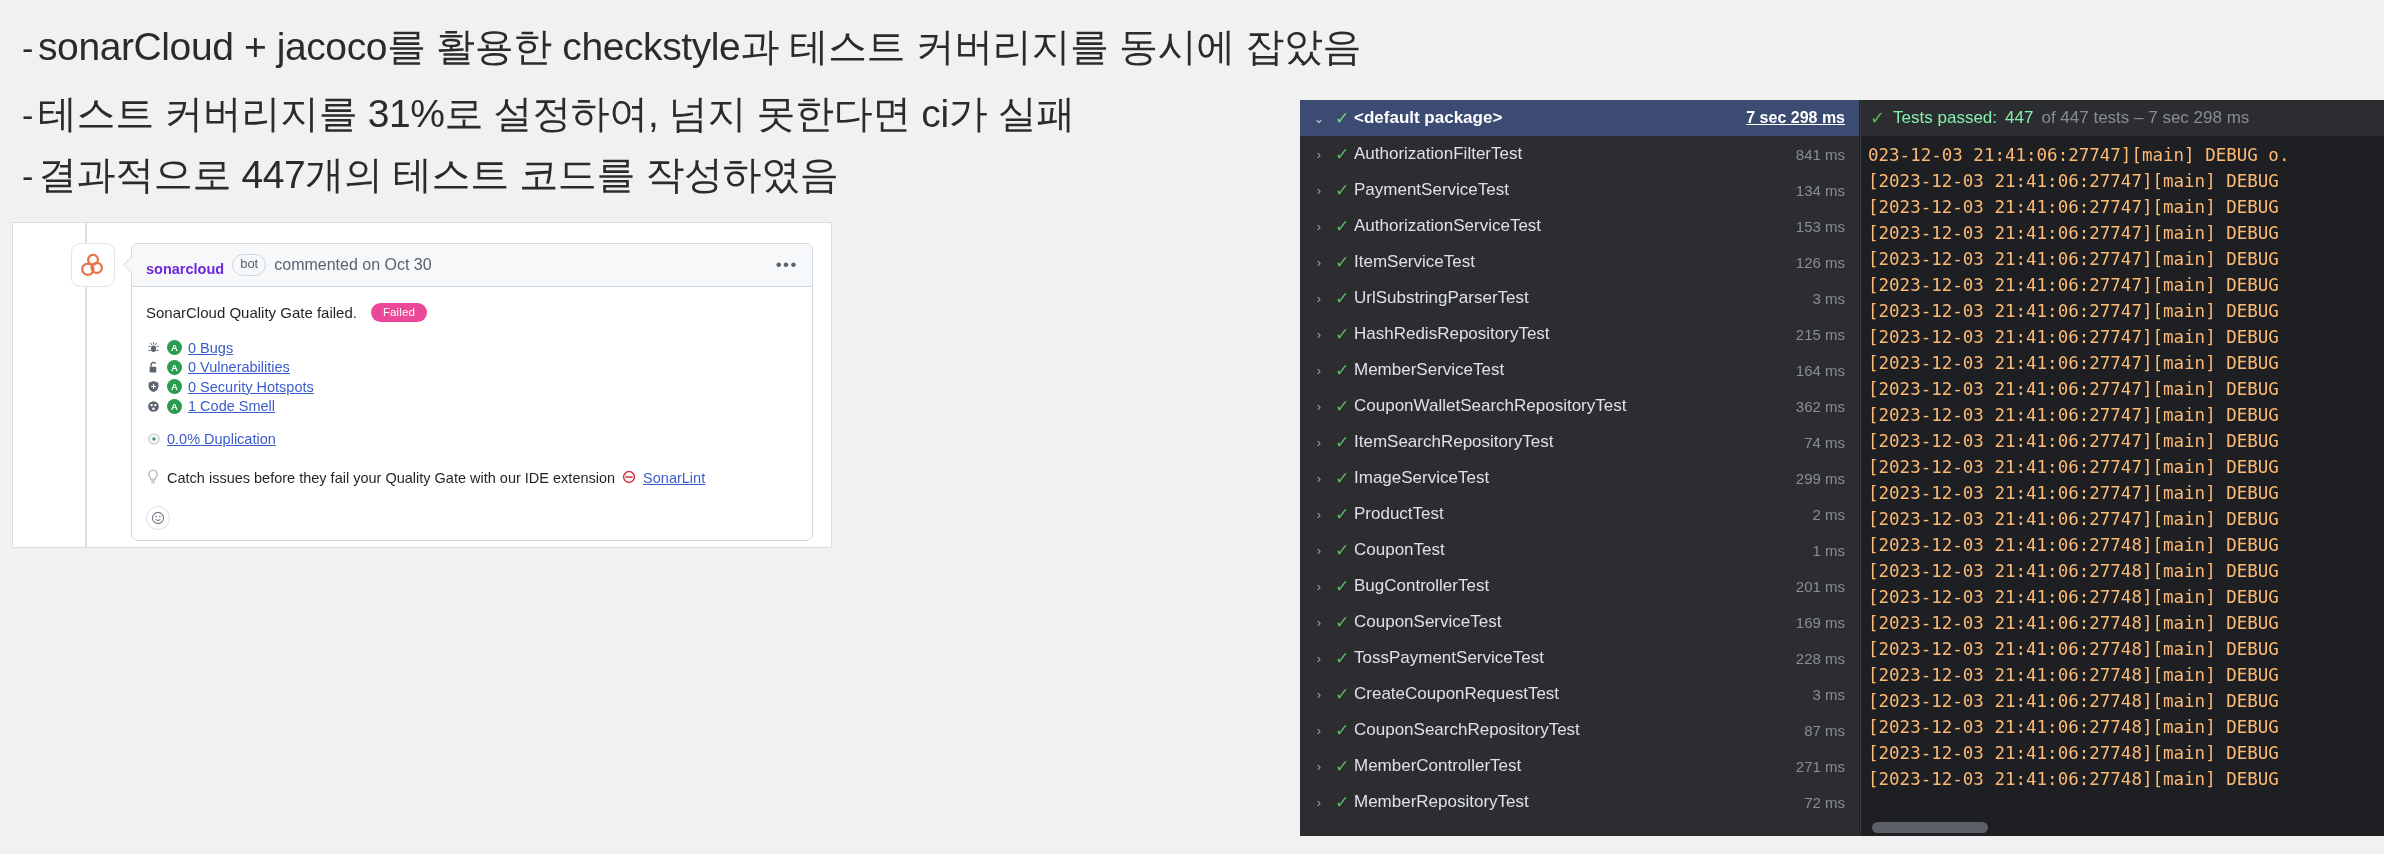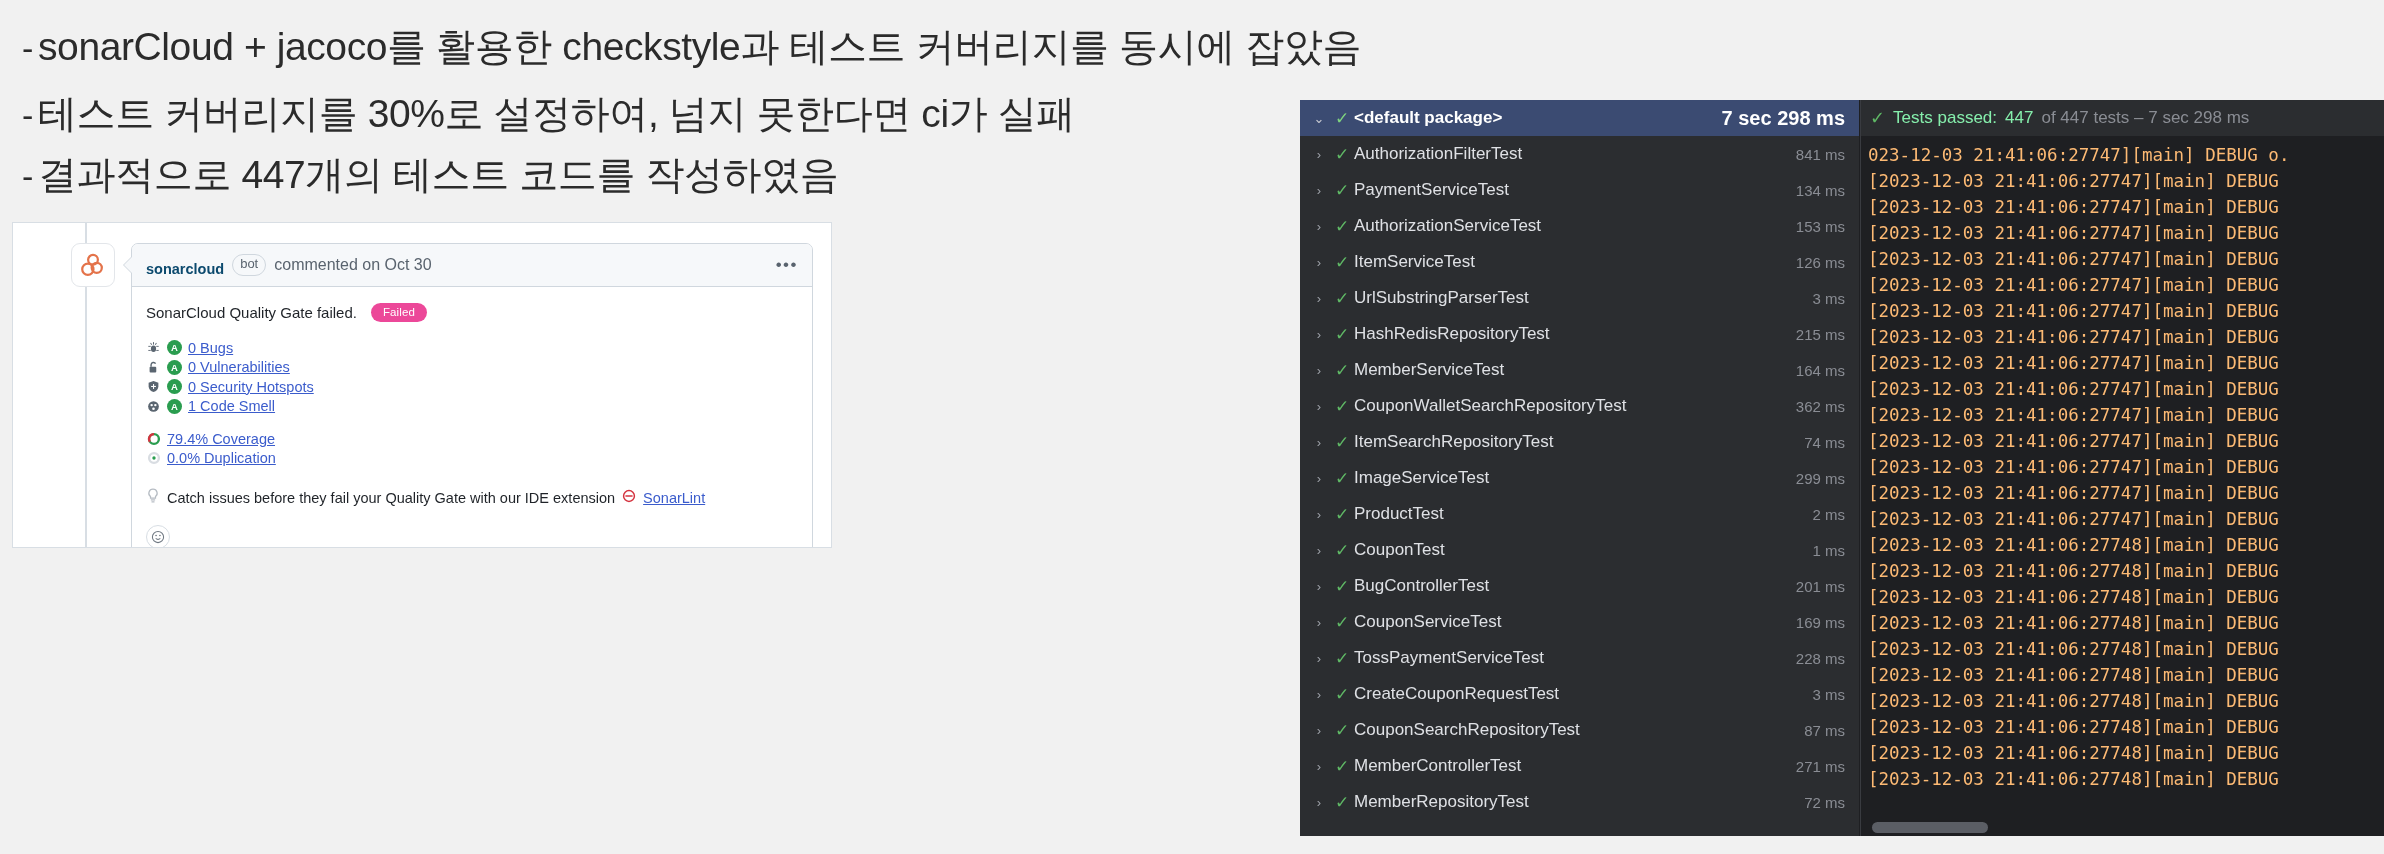--- a/index.html
+++ b/index.html
@@ -115,21 +115,21 @@
   .gh-header {
     display: flex;
     align-items: center;
     gap: 8px;
     background: #f6f8fa;
     border-bottom: 1px solid #d0d7de;
     border-radius: 6px 6px 0 0;
     padding: 9px 14px;
     font-size: 14.5px;
   }
-  .gh-author { font-weight: bold; color: #0c4a6e; margin-top: 8px; }
+  .gh-author { font-weight: bold; color: #6d28d9; margin-top: 8px; }
   .gh-bot-badge {
     border: 1px solid #d0d7de;
     border-radius: 11px;
     padding: 1px 7px 2px 7px;
     font-size: 13px;
     color: #59636e;
     line-height: 1.25;
   }
   .gh-meta { color: #59636e; font-size: 16px; }
   .gh-dots {
@@ -263,21 +263,21 @@
   }
   .tree-row.selected .tick { color: #7ed37f; }
   .tree-label { flex: 1 1 auto; overflow: hidden; text-overflow: ellipsis; }
   .tree-row.selected .tree-label { font-weight: bold; color: #ffffff; }
   .tree-time {
     color: #8a8d94;
     font-size: 15px;
     margin-left: 12px;
     flex: 0 0 auto;
   }
-  .tree-row.selected .tree-time { color: #ffffff; font-weight: bold; font-size: 20px; }
+  .tree-row.selected .tree-time { color: #ffffff; font-weight: bold; font-size: 16px; text-decoration: underline; }
 
   .ide-console {
     flex: 1 1 auto;
     position: relative;
     background: #1e1f22;
     overflow: hidden;
   }
   .console-status {
     height: 36px;
     display: flex;
@@ -321,21 +321,21 @@
 
 <div id="root">
 
   <div class="bullets">
     <div class="bullet-line bl1">
       <span class="dash">-</span>
       <span>sonarCloud + jacoco를 활용한 checkstyle과 테스트 커버리지를 동시에 잡았음</span>
     </div>
     <div class="bullet-line bl2">
       <span class="dash">-</span>
-      <span>테스트 커버리지를 30%로 설정하여, 넘지 못한다면 ci가 실패</span>
+      <span>테스트 커버리지를 31%로 설정하여, 넘지 못한다면 ci가 실패</span>
     </div>
     <div class="bullet-line bl3">
       <span class="dash">-</span>
       <span>결과적으로 447개의 테스트 코드를 작성하였음</span>
     </div>
   </div>
 
   <div class="gh-wrap">
     <div class="gh-inner">
       <div class="gh-rail"></div>
@@ -419,29 +419,20 @@
               <a class="metric-link" href="#">1 Code Smell</a>
             </div>
           </div>
 
           <div class="metrics-gap"></div>
 
           <div>
             <div class="metric-row">
               <span class="donut">
                 <svg width="14" height="14" viewBox="0 0 20 20">
-                  <circle cx="10" cy="10" r="7" fill="none" stroke="#2a9d4f" stroke-width="3.4"></circle>
-                  <path d="M10 3 A7 7 0 0 0 4.2 14" fill="none" stroke="#d4333f" stroke-width="3.4"></path>
-                </svg>
-              </span>
-              <a class="metric-link" href="#">79.4% Coverage</a>
-            </div>
-            <div class="metric-row">
-              <span class="donut">
-                <svg width="14" height="14" viewBox="0 0 20 20">
                   <circle cx="10" cy="10" r="7" fill="none" stroke="#d9dde2" stroke-width="3.4"></circle>
                   <circle cx="10" cy="10" r="2.4" fill="#2a9d4f"></circle>
                 </svg>
               </span>
               <a class="metric-link" href="#">0.0% Duplication</a>
             </div>
           </div>
 
           <div class="tip-line">
             <span>

